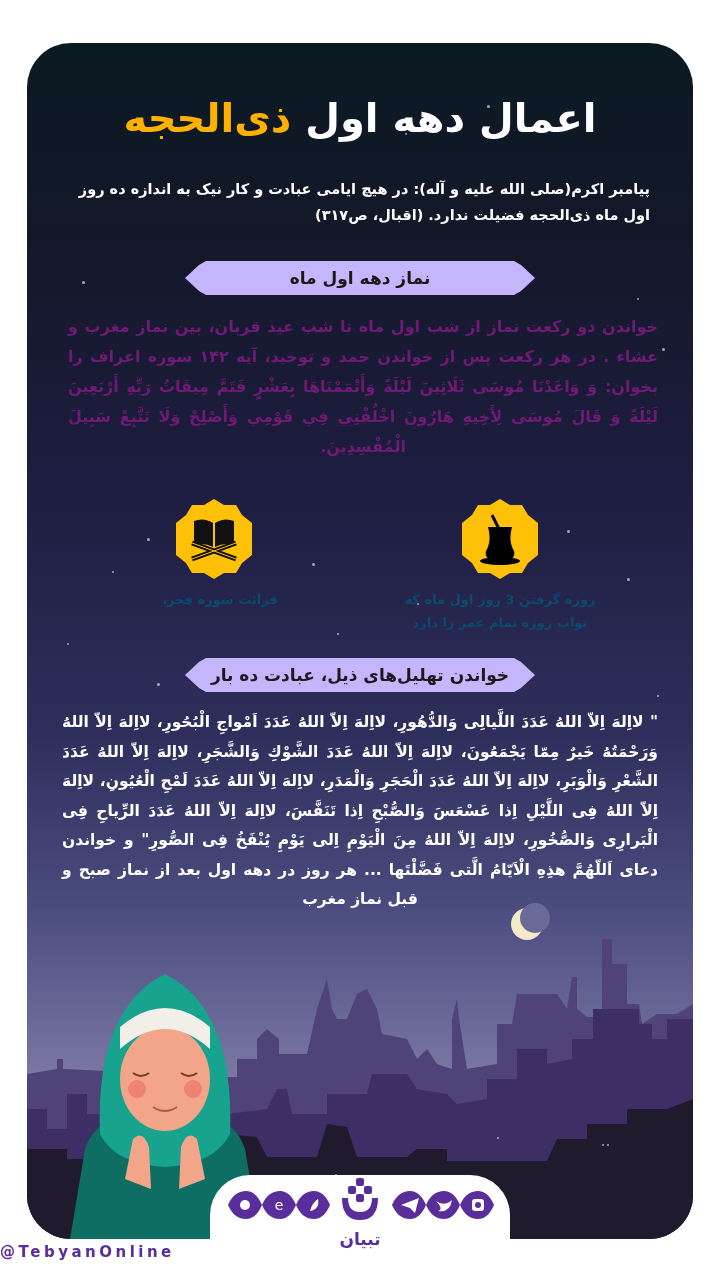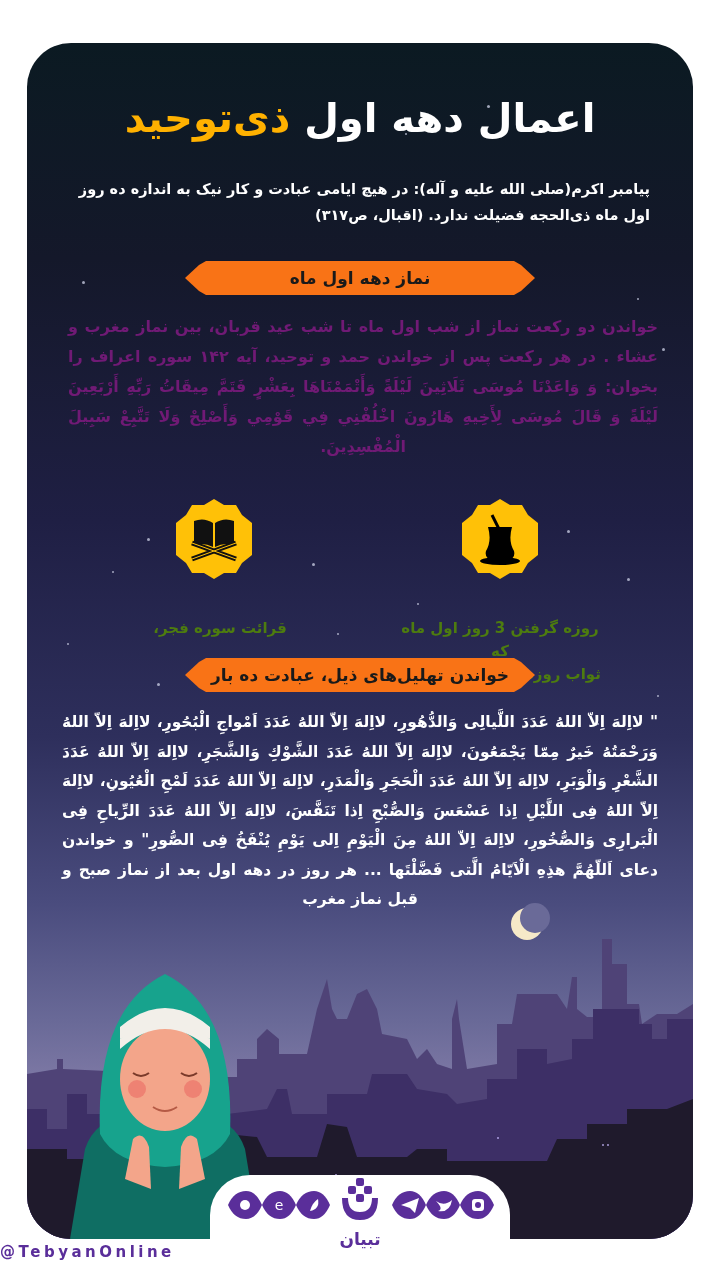--- a/index.html
+++ b/index.html
@@ -21,39 +21,39 @@
     }
     .title .accent { color: #ffb100; }
 
     .hadith {
       position: absolute; left: 70px; right: 70px; top: 176px; text-align: right; direction: rtl;
       color: #ffffff; font-size: 14.5px; line-height: 26px; font-weight: 600;
     }
     .hadith b { font-weight: 800; }
 
     .banner {
-      position: absolute; left: 185px; width: 350px; height: 34px; background: #f97316;
+      position: absolute; left: 185px; width: 350px; height: 34px; background: #c4b5fd;
       color: #1a1a1a; direction: rtl; text-align: center; font-weight: 800; font-size: 17px; line-height: 34px;
       clip-path: polygon(0 50%, 4% 12%, 6% 0, 94% 0, 96% 12%, 100% 50%, 96% 88%, 94% 100%, 6% 100%, 4% 88%);
     }
     .banner::before, .banner::after { content: ""; }
 
     .para {
       position: absolute; left: 68px; right: 62px; top: 312px; direction: rtl; text-align: justify;
       text-align-last: center; color: #701a75; font-size: 16px; line-height: 30px; font-weight: 700;
     }
 
     .badge {
       position: absolute; width: 84px; height: 84px; top: 497px;
     }
     .badge svg { width: 100%; height: 100%; }
 
     .caption {
-      position: absolute; top: 588px; direction: rtl; text-align: center; color: #4d7c0f;
-      font-size: 15px; line-height: 23px; font-weight: 700; width: 220px; margin-top: 29px;
+      position: absolute; top: 588px; direction: rtl; text-align: center; color: #0c4a6e;
+      font-size: 13px; line-height: 23px; font-weight: 700; width: 220px;
     }
 
     .tahlil {
       position: absolute; left: 62px; right: 62px; top: 708px; direction: rtl; text-align: justify;
       text-align-last: center; color: #ffffff; font-size: 15.5px; line-height: 29.5px; font-weight: 700;
     }
 
     .skyline { position: absolute; left: 0; bottom: 0; width: 666px; height: 340px; }
     .woman { position: absolute; left: 38px; bottom: 0; width: 200px; height: 290px; }
 
@@ -129,21 +129,21 @@
     <path d="M68 124 Q76 130 84 124" stroke="#7a3a2a" stroke-width="2" fill="none"></path>
     <path d="M116 124 Q124 130 132 124" stroke="#7a3a2a" stroke-width="2" fill="none"></path>
     <path d="M88 158 Q100 166 112 158" stroke="#b55a45" stroke-width="2" fill="none"></path>
     <path d="M60 230 L68 190 Q78 180 84 198 L86 240 Z" fill="#f3a58a"></path>
     <path d="M140 230 L132 190 Q122 180 116 198 L114 240 Z" fill="#f3a58a"></path>
   </svg>
 </div>
 
 <div class="title">
   <span>اعمال دهه اول</span>
-  <span class="accent">ذی‌توحید</span>
+  <span class="accent">ذی‌الحجه</span>
 </div>
 
 <div class="hadith">
   <b>پیامبر اکرم(صلی الله علیه و آله):</b><span> در هیچ ایامی عبادت و کار نیک به اندازه ده روز اول ماه ذی‌الحجه فضیلت ندارد.  (اقبال، ص۳۱۷)</span>
 </div>
 
 <div class="banner" style="top:261px">نماز دهه اول ماه</div>
 
 <div class="para">خواندن دو رکعت نماز از شب اول ماه تا شب عید قربان، بین نماز مغرب و عشاء . در هر رکعت پس از خواندن حمد و توحید، آیه ۱۴۲ سوره اعراف را بخوان:  وَ وَاعَدْنَا مُوسَى ثَلَاثِينَ لَيْلَةً وَأَتْمَمْنَاهَا بِعَشْرٍ فَتَمَّ مِيقَاتُ رَبِّهِ أَرْبَعِينَ لَيْلَةً وَ قَالَ مُوسَى لِأَخِيهِ هَارُونَ اخْلُفْنِي فِي قَوْمِي وَأَصْلِحْ وَلَا تَتَّبِعْ سَبِيلَ الْمُفْسِدِينَ.</div>
 

